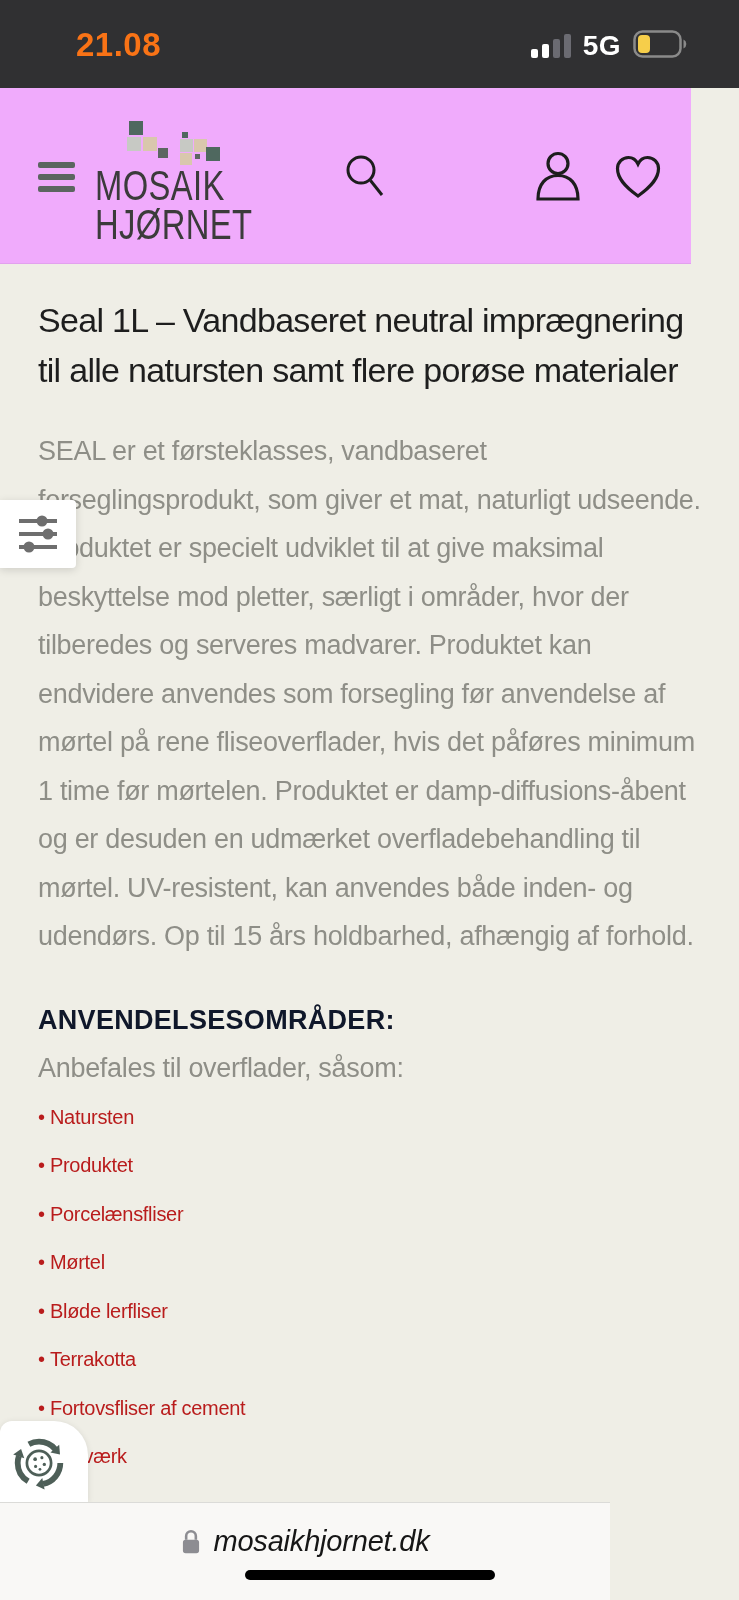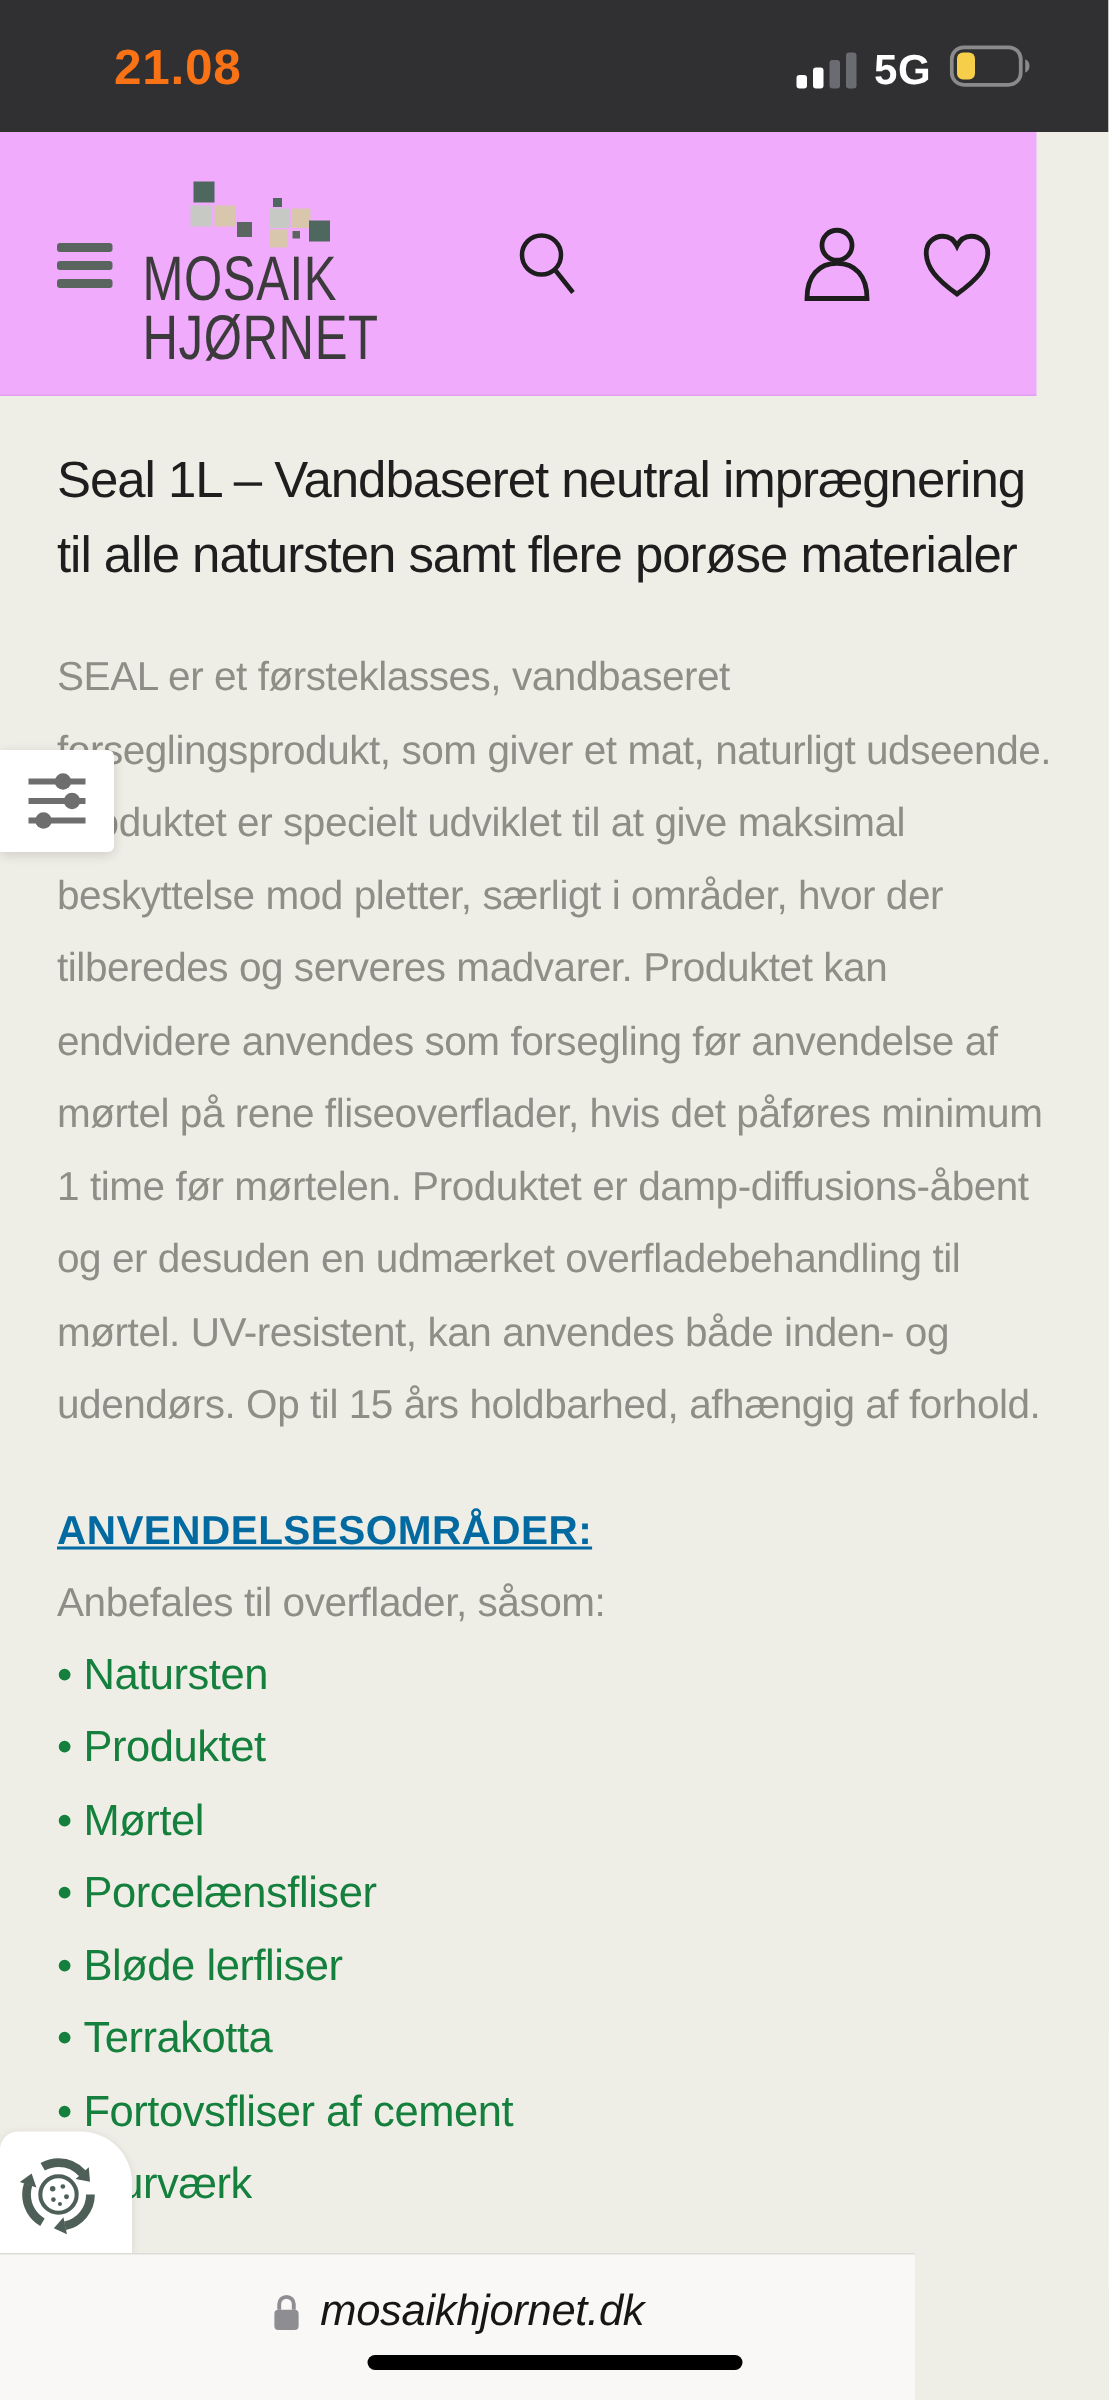--- a/index.html
+++ b/index.html
@@ -28,24 +28,24 @@
   .logo-word { position:absolute; color:#3b3b3b; font-size:42px; font-weight:400; letter-spacing:.5px; transform:scaleX(.78); transform-origin:left center; white-space:nowrap; line-height:1; }
   .logo-word.l1 { left:2px; top:77px; }
   .logo-word.l2 { left:2px; top:116px; }
   .hdr-icon { position:absolute; cursor:pointer; }
   .hdr-icon svg { display:block; }
 
   
   .content { position:absolute; top:265px; left:0; width:739px; height:1237px; background:#efeee6; overflow:hidden; padding:30px 28px 0 38px; }
   .title { color:#1e1e1e; font-size:34px; line-height:50px; font-weight:400; letter-spacing:-.7px; margin-bottom:32px; }
   .desc { color:#8e8e87; font-size:27px; line-height:48.5px; letter-spacing:-.3px; margin-bottom:35px; }
-  .usage-h { color:#0369a1; font-size:27px; line-height:48.5px; font-weight:700; letter-spacing:.3px;text-decoration:underline; }
+  .usage-h { color:#0f172a; font-size:27px; line-height:48.5px; font-weight:700; letter-spacing:.3px; }
   .usage-intro { color:#8e8e87; font-size:27px; line-height:48.5px; letter-spacing:-.3px; }
   .usage-list { list-style:none; }
-  .usage-list li { color:#15803d; font-size:29px; line-height:48.5px; letter-spacing:-.3px; }
+  .usage-list li { color:#b91c1c; font-size:20px; line-height:48.5px; letter-spacing:-.3px; }
   .usage-list li::before { content:"\2022\00a0"; }
 
   
   .filter-fab { position:absolute; left:0; top:500px; width:76px; height:68px; background:#ffffff; border-radius:0 4px 4px 0; box-shadow:0 2px 8px rgba(0,0,0,.14); display:flex; align-items:center; justify-content:center; cursor:pointer; }
   .cookie-fab { position:absolute; left:0; top:1421px; width:88px; height:81px; background:#ffffff; border-radius:12px 34px 0 0; box-shadow:0 1px 6px rgba(0,0,0,.10); cursor:pointer; }
   .cookie-fab svg { position:absolute; left:8px; top:11px; }
 
   
   .browser-bar { position:absolute; top:1502px; left:0; width:610px; height:98px; background:#f9f8f6; border-top:1px solid #dbdbd8;font-style:italic; }
   .url-row { display:flex; align-items:center; justify-content:center; gap:11px; margin-top:22px; }
@@ -119,22 +119,22 @@
   </div>
 
   <div class="content">
     <h1 class="title">Seal 1L – Vandbaseret neutral imprægnering til alle natursten samt flere porøse materialer</h1>
     <p class="desc">SEAL er et førsteklasses, vandbaseret forseglingsprodukt, som giver et mat, naturligt udseende. Produktet er specielt udviklet til at give maksimal beskyttelse mod pletter, særligt i områder, hvor der tilberedes og serveres madvarer. Produktet kan endvidere anvendes som forsegling før anvendelse af mørtel på rene fliseoverflader, hvis det påføres minimum 1 time før mørtelen. Produktet er damp-diffusions-åbent og er desuden en udmærket overfladebehandling til mørtel. UV-resistent, kan anvendes både inden- og udendørs. Op til 15 års holdbarhed, afhængig af forhold.</p>
     <h2 class="usage-h">ANVENDELSESOMRÅDER:</h2>
     <p class="usage-intro">Anbefales til overflader, såsom:</p>
     <ul class="usage-list">
       <li>Natursten</li>
       <li>Produktet</li>
+      <li>Porcelænsfliser</li>
       <li>Mørtel</li>
-      <li>Porcelænsfliser</li>
       <li>Bløde lerfliser</li>
       <li>Terrakotta</li>
       <li>Fortovsfliser af cement</li>
       <li>Murværk</li>
     </ul>
   </div>
 
   <div class="filter-fab">
     <svg width="42" height="38" viewBox="0 0 42 38">
       <g stroke="#6e6e6e" stroke-width="4">

